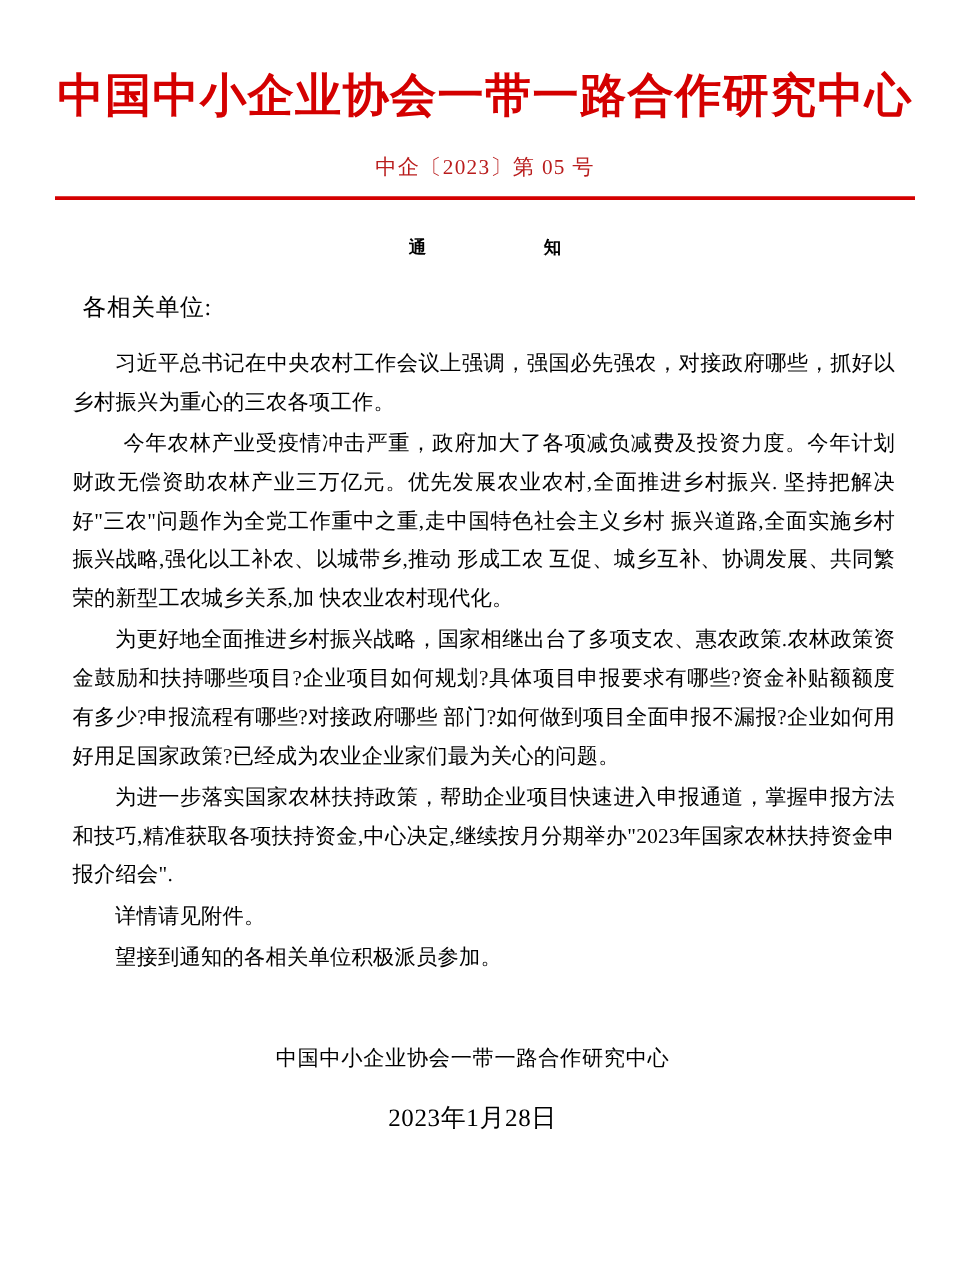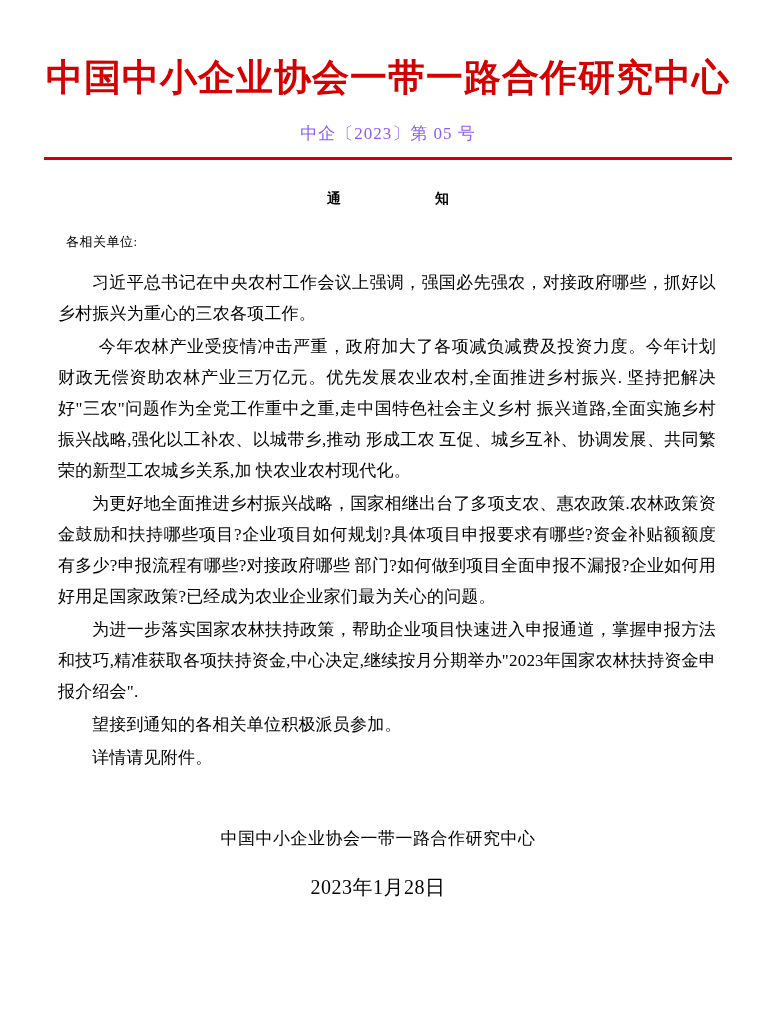--- a/index.html
+++ b/index.html
@@ -34,21 +34,21 @@
     font-size: 37px;
     letter-spacing: 1px;
     line-height: 1.2;
     white-space: nowrap;
     font-family: "Liberation Serif", "DejaVu Serif", serif;
   }
   .doc-number {
     margin-top: 22px;
     font-size: 17px;
     letter-spacing: 1px;
-    color: #8b5cf6;
+    color: #b91c1c;
     font-family: "Liberation Serif", "DejaVu Serif", serif;
   }
   .red-rule {
     margin: 12px 16px 0 16px;
     height: 3px;
     background: #d40000;
   }
 
   
   .doc-title-block {
@@ -65,21 +65,21 @@
     font-size: 14px;
     font-weight: bold;
     line-height: 1.9;
     letter-spacing: 22px;
     padding-left: 22px;
   }
 
   
   .salutation {
     margin-top: 20px;
-    font-size: 13px;
+    font-size: 19px;
     padding-left: 38px;
     letter-spacing: 0.5px;
   }
   .body-text {
     margin-top: 16px;
     font-size: 17px;
     line-height: 31px;
     text-align: justify;
     padding: 0 32px 0 30px;
     letter-spacing: 0.2px;
@@ -120,22 +120,22 @@
     <div class="doc-title-line2">通　　知</div>
   </div>
 
   <div class="salutation">各相关单位:</div>
 
   <div class="body-text">
     <p>习近平总书记在中央农村工作会议上强调，强国必先强农，对接政府哪些，抓好以乡村振兴为重心的三农各项工作。</p>
     <p class="extra-indent">今年农林产业受疫情冲击严重，政府加大了各项减负减费及投资力度。今年计划财政无偿资助农林产业三万亿元。优先发展农业农村,全面推进乡村振兴. 坚持把解决好"三农"问题作为全党工作重中之重,走中国特色社会主义乡村 振兴道路,全面实施乡村振兴战略,强化以工补农、以城带乡,推动 形成工农 互促、城乡互补、协调发展、共同繁荣的新型工农城乡关系,加 快农业农村现代化。</p>
     <p>为更好地全面推进乡村振兴战略，国家相继出台了多项支农、惠农政策.农林政策资金鼓励和扶持哪些项目?企业项目如何规划?具体项目申报要求有哪些?资金补贴额额度有多少?申报流程有哪些?对接政府哪些 部门?如何做到项目全面申报不漏报?企业如何用好用足国家政策?已经成为农业企业家们最为关心的问题。</p>
     <p>为进一步落实国家农林扶持政策，帮助企业项目快速进入申报通道，掌握申报方法和技巧,精准获取各项扶持资金,中心决定,继续按月分期举办"2023年国家农林扶持资金申报介绍会".</p>
+    <p>详情请见附件。</p>
     <p>望接到通知的各相关单位积极派员参加。</p>
-    <p>详情请见附件。</p>
   </div>
 
   <div class="signature">
     <div>中国中小企业协会一带一路合作研究中心</div>
     <div class="sign-date">2023年1月28日</div>
   </div>
 
 </div>
 
 </body></html>

